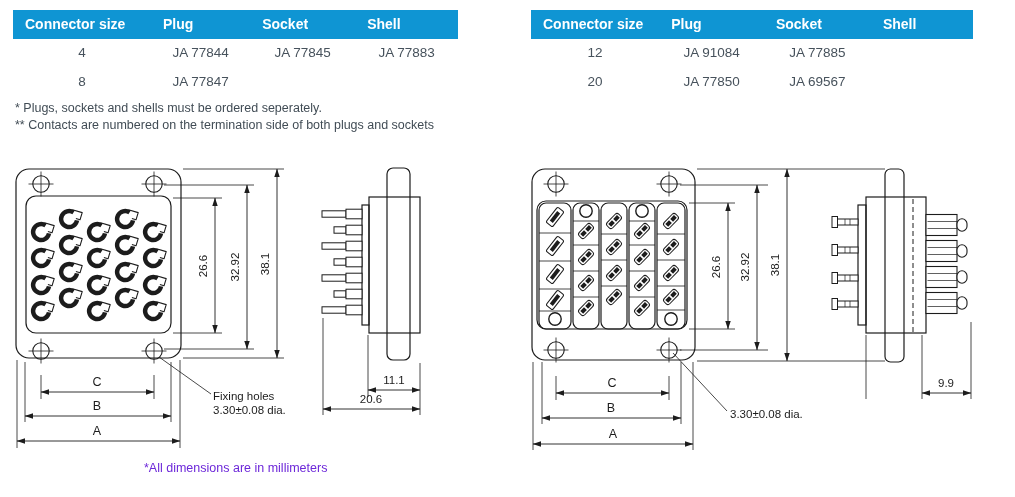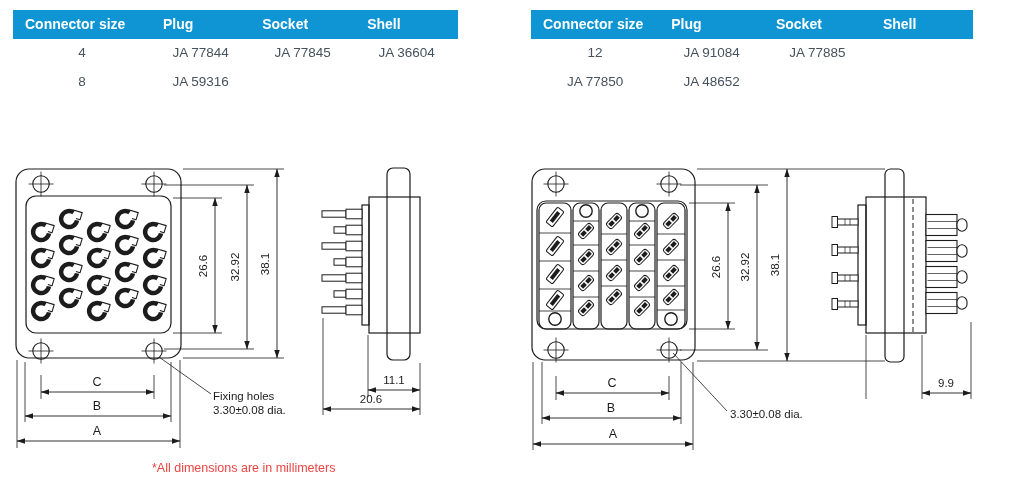--- a/index.html
+++ b/index.html
@@ -7,21 +7,21 @@
         font-family:"Liberation Sans", sans-serif;}
   .otable{position:absolute;}
   .thead,.trow{display:grid;}
   .t-left .thead,.t-left .trow{grid-template-columns:31% 22.3% 23.6% 23.1%;}
   .t-right .thead,.t-right .trow{grid-template-columns:29% 23.7% 24.2% 23.1%;}
   .thead{background:#0f95d3;height:29px;}
   .th{color:#ffffff;font-size:14px;font-weight:bold;text-align:left;line-height:29px;padding-left:12px;}
   .trow{height:28.5px;}
   .td{color:#47525c;font-size:13.5px;text-align:center;line-height:28.5px;}
   .notes{position:absolute;left:15px;top:100px;color:#414c55;font-size:12.5px;line-height:17px;}
-  .footnote{position:absolute;left:152px;top:461px;color:#ef4444;font-size:12.5px;}
+  .footnote{position:absolute;left:144px;top:461px;color:#6d28d9;font-size:12.5px;}
   svg{position:absolute;left:0;top:150px;}
   svg .ln{stroke:#1c1c1c;stroke-width:1.2;fill:none;}
   svg .thin{stroke:#1c1c1c;stroke-width:0.8;fill:none;}
   svg .dim{stroke:#1c1c1c;stroke-width:0.9;fill:none;
            marker-start:url(#ar);marker-end:url(#ar);}
   svg .ext{stroke:#1c1c1c;stroke-width:0.8;fill:none;}
   svg text{fill:#1c1c1c;font-family:"Liberation Sans",sans-serif;font-size:11.5px;}
   svg text.abc{font-size:12.5px;}
 </style>
 </head>
@@ -33,46 +33,51 @@
     <div class="thead">
       <div class="th">Connector size</div>
       <div class="th">Plug</div>
       <div class="th">Socket</div>
       <div class="th">Shell</div>
     </div>
     <div class="trow">
       <div class="td">4</div>
       <div class="td">JA 77844</div>
       <div class="td">JA 77845</div>
-      <div class="td">JA 36604</div>
+      <div class="td">JA 77883</div>
     </div>
     <div class="trow">
       <div class="td">8</div>
-      <div class="td">JA 59316</div>
+      <div class="td">JA 77847</div>
     </div>
   </div>
 
   <div class="otable t-right" style="left:531px;top:10px;width:442px;">
     <div class="thead">
       <div class="th">Connector size</div>
       <div class="th">Plug</div>
       <div class="th">Socket</div>
       <div class="th">Shell</div>
     </div>
     <div class="trow">
       <div class="td">12</div>
       <div class="td">JA 91084</div>
       <div class="td">JA 77885</div>
     </div>
     <div class="trow">
+      <div class="td">20</div>
       <div class="td">JA 77850</div>
-      <div class="td">JA 48652</div>
+      <div class="td">JA 69567</div>
     </div>
   </div>
 
+  <div class="notes">
+    <div>* Plugs, sockets and shells must be ordered seperately.</div>
+    <div>** Contacts are numbered on the termination side of both plugs and sockets</div>
+  </div>
 
   <svg width="1015" height="347" viewBox="0 150 1015 347">
     <defs>
       <marker id="ar" markerWidth="9" markerHeight="8" refX="8.2" refY="4" orient="auto-start-reverse" markerUnits="userSpaceOnUse">
         <path d="M0,1.2 L8.5,4 L0,6.8 Z" fill="#1c1c1c"></path>
       </marker>
       <g id="fixhole">
         <line x1="-12.5" y1="0" x2="12.5" y2="0" stroke="#1c1c1c" stroke-width="0.8"></line>
         <line x1="0" y1="-12.5" x2="0" y2="12.5" stroke="#1c1c1c" stroke-width="0.8"></line>
         <circle r="8.2" fill="none" stroke="#1c1c1c" stroke-width="1.1"></circle>

